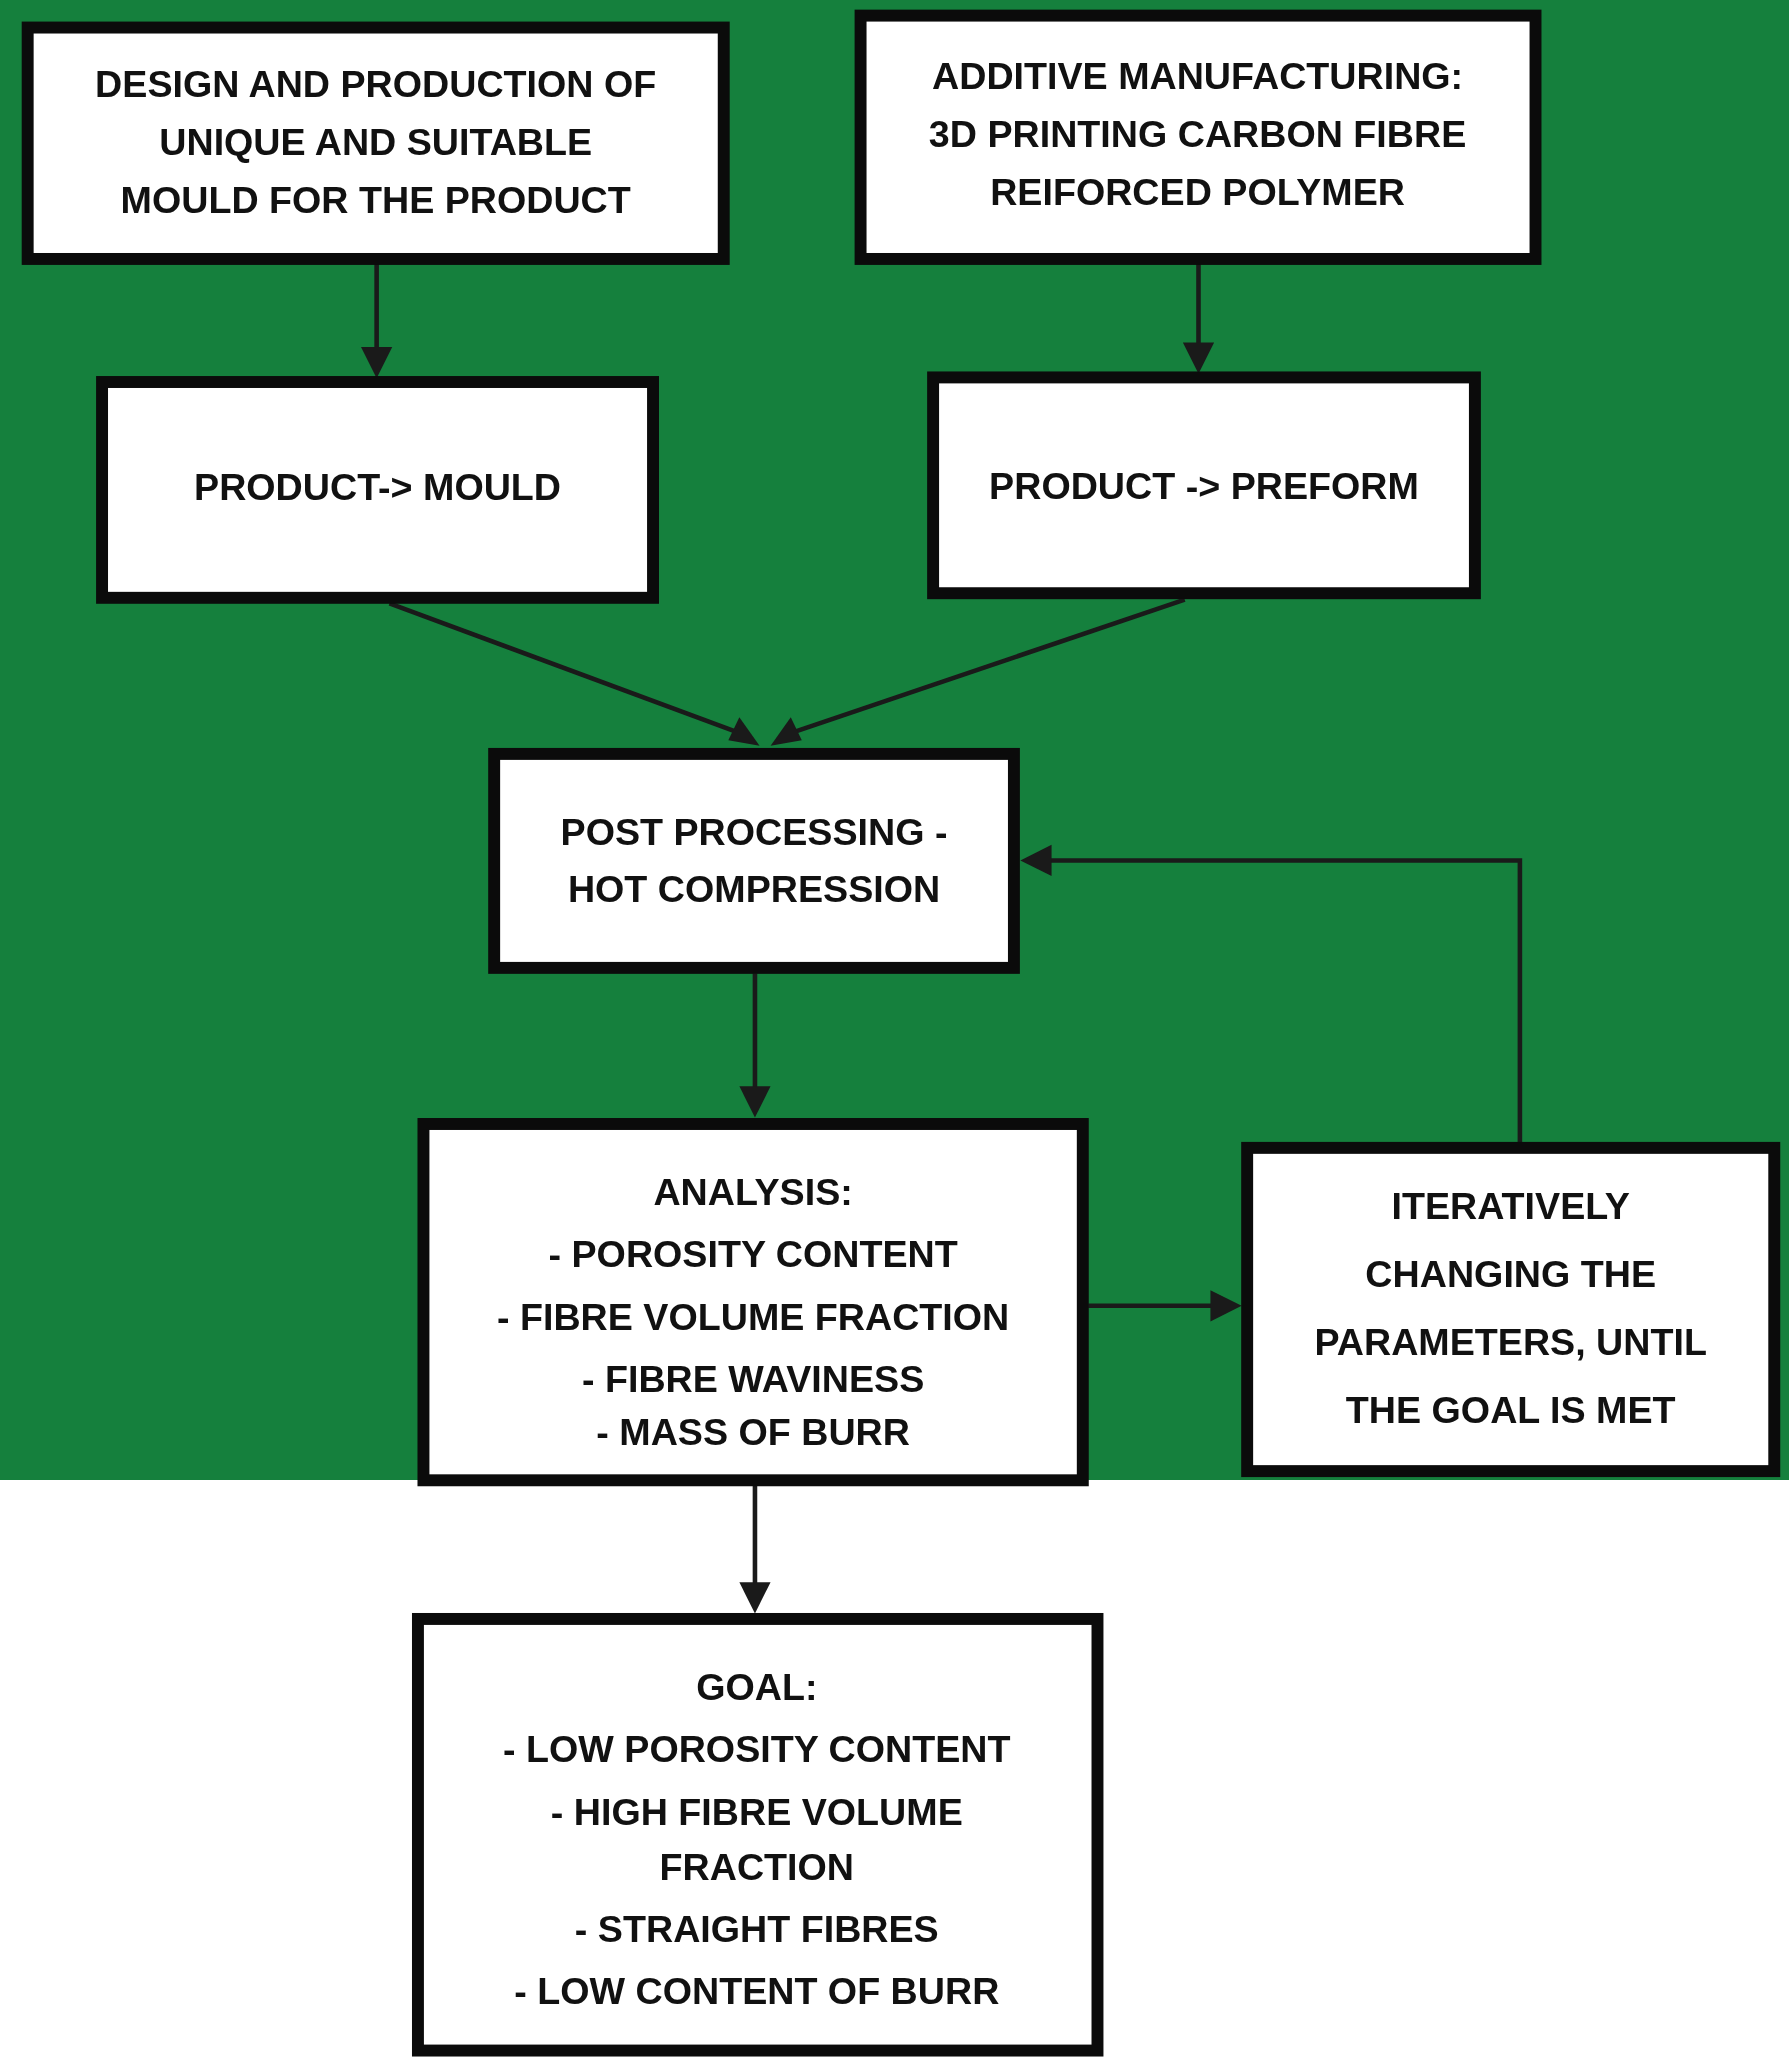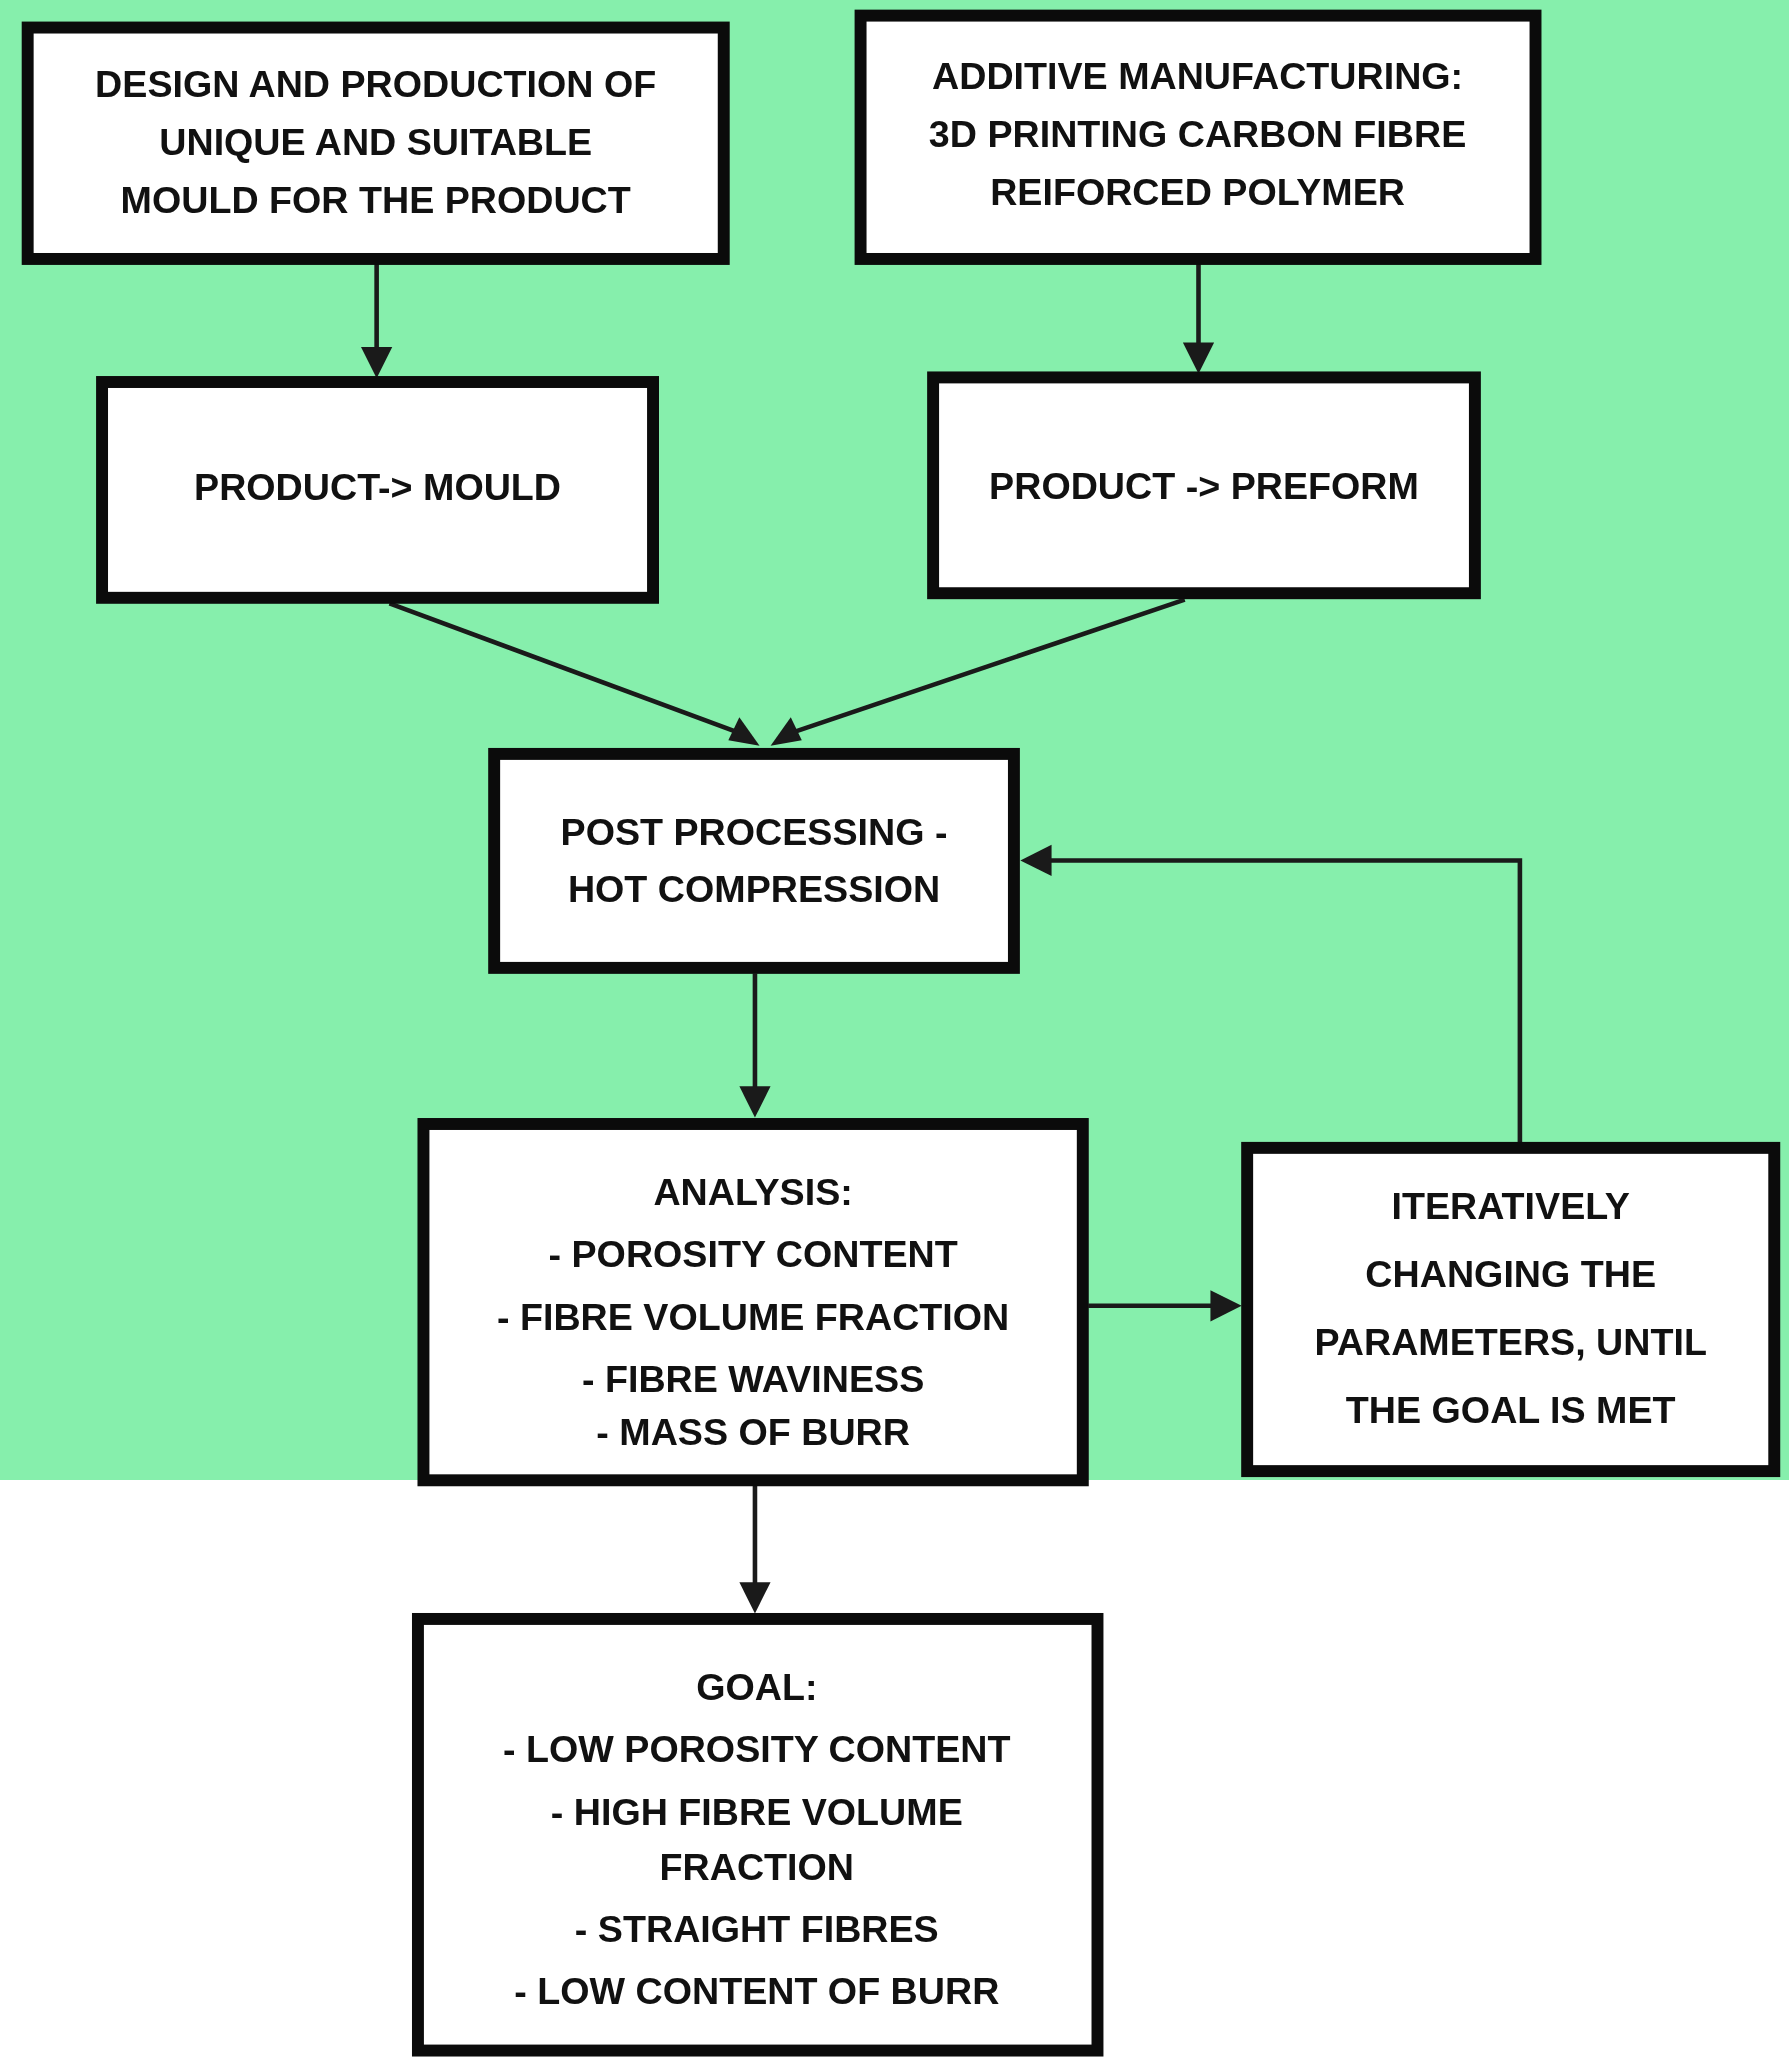--- a/index.html
+++ b/index.html
@@ -10,21 +10,21 @@
   body {
     width: 1790px;
     height: 2068px;
     overflow: hidden;
     font-family: "Liberation Sans", sans-serif;
   }
   #flowchart-root {
     position: relative;
     width: 1790px;
     height: 1480px;
-    background: #86efac;
+    background: #15803d;
   }
   svg#diagram-canvas {
     position: absolute;
     top: 0;
     left: 0;
     width: 1790px;
     height: 2068px;
     display: block;
   }
   .node-box {

